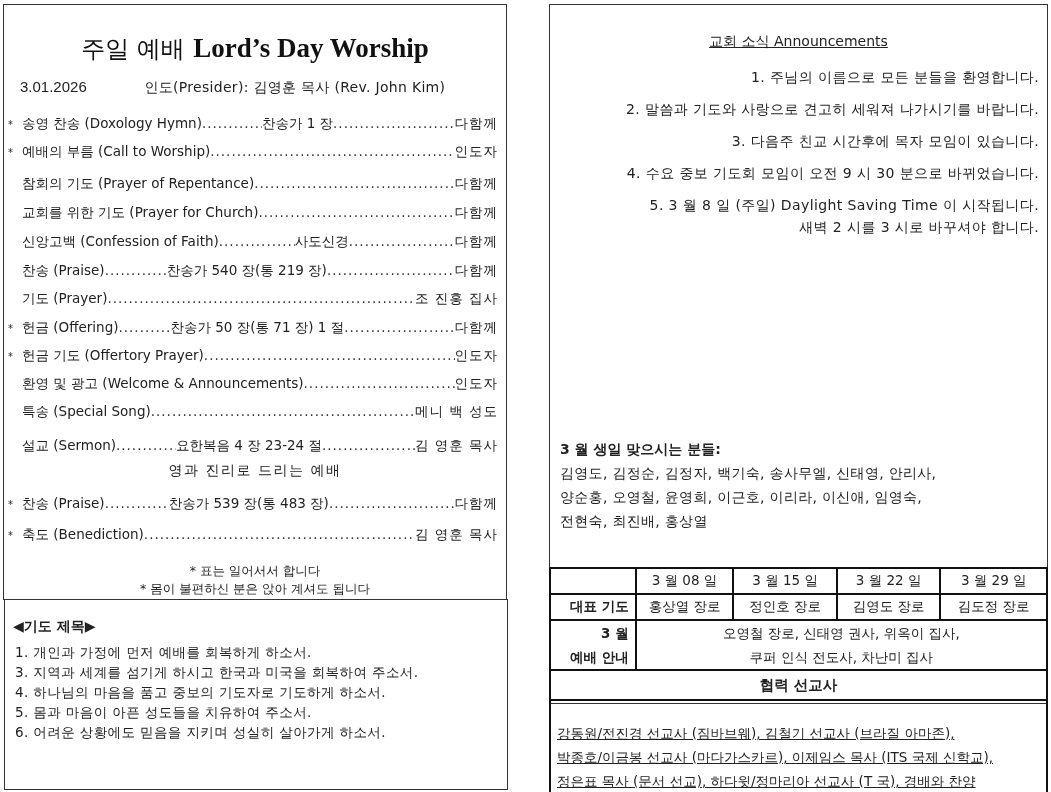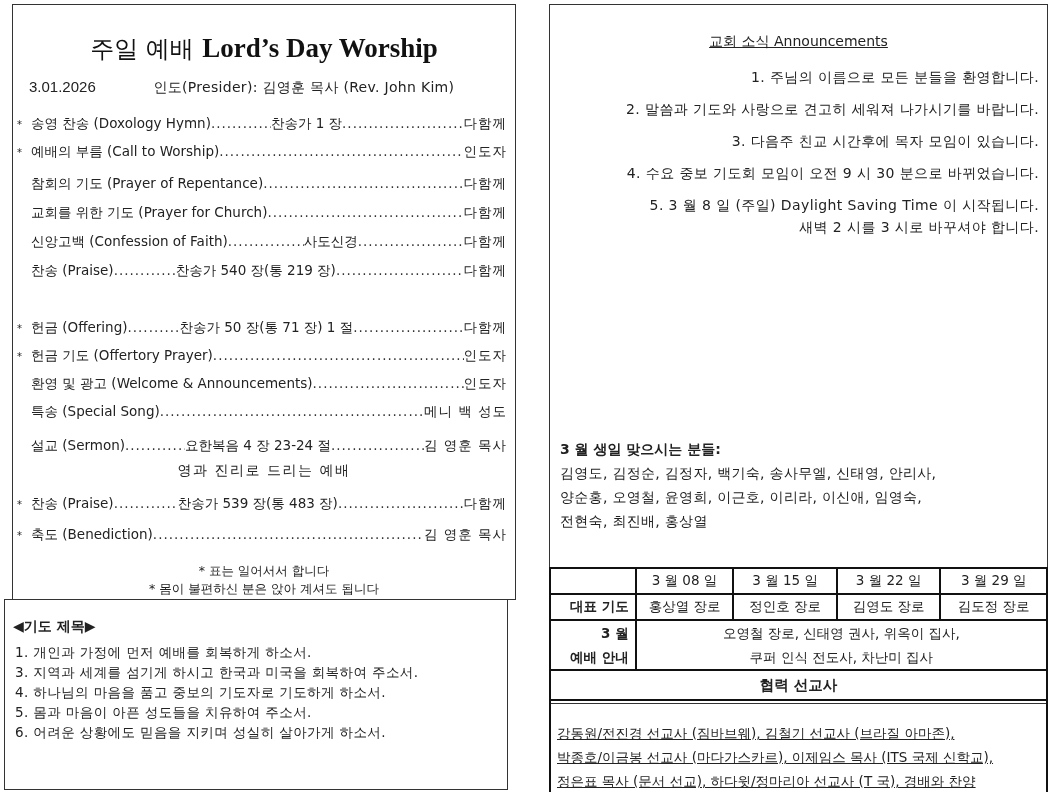--- a/index.html
+++ b/index.html
@@ -2,21 +2,21 @@
 <html><head>
 <meta charset="utf-8">
 <style>
   * { box-sizing: border-box; margin: 0; padding: 0; }
   html, body { width: 1051px; height: 792px; background: #ffffff; overflow: hidden; }
   body { position: relative; font-family: "DejaVu Sans", sans-serif; color: #222; }
 
   .panel { position: absolute; border: 1.5px solid #333; background: #fff; }
 
   
-  #left-main { left: 12px; top: 4px; width: 504px; height: 596px; }
+  #left-main { left: 3px; top: 4px; width: 504px; height: 596px; }
   #left-prayer { left: 4px; top: 599px; width: 504px; height: 191px; }
 
   .title { position: absolute; left: 0; right: 0; top: 28px; text-align: center;
            font-size: 24px; font-weight: bold; color: #111; }
   .title .ko { font-family: "DejaVu Sans", sans-serif; font-weight: normal; font-size: 24px; }
   .title .en { font-family: "Liberation Serif", serif; font-weight: bold; font-size: 27px; }
 
   .subhead { position: absolute; left: 16px; right: 10px; top: 73px; font-size: 14px; color: #222; }
   .subhead .date { display: inline-block; width: 120px; font-family: "Liberation Sans", sans-serif; font-size: 15px; }
   .subhead .presider { letter-spacing: 0.3px; }
@@ -101,20 +101,26 @@
       <span class="dots"></span>
     <span class="who">다함께</span>
   </div>
   <div class="row" style="top:257px">
     <span class="star"></span>
     <span class="name">찬송 (Praise)</span>
       <span class="dots" style="flex:0 0 62px"></span>
     <span class="mid">찬송가 540 장(통 219 장)</span>
       <span class="dots"></span>
     <span class="who">다함께</span>
+  </div>
+  <div class="row" style="top:285px">
+    <span class="star"></span>
+    <span class="name">기도 (Prayer)</span>
+      <span class="dots"></span>
+    <span class="who">조 진홍 집사</span>
   </div>
   <div class="row" style="top:314px">
     <span class="star">*</span>
     <span class="name">헌금 (Offering)</span>
       <span class="dots" style="flex:0 0 52px"></span>
     <span class="mid">찬송가 50 장(통 71 장) 1 절</span>
       <span class="dots"></span>
     <span class="who">다함께</span>
   </div>
   <div class="row" style="top:342px">

